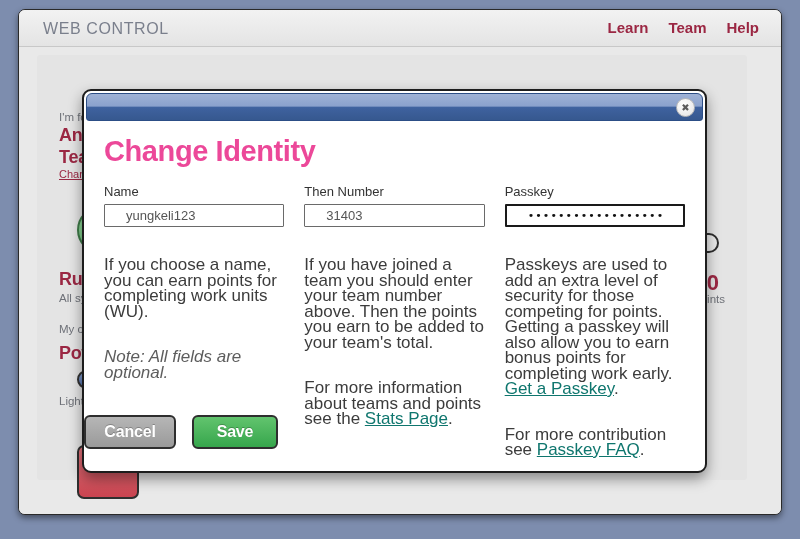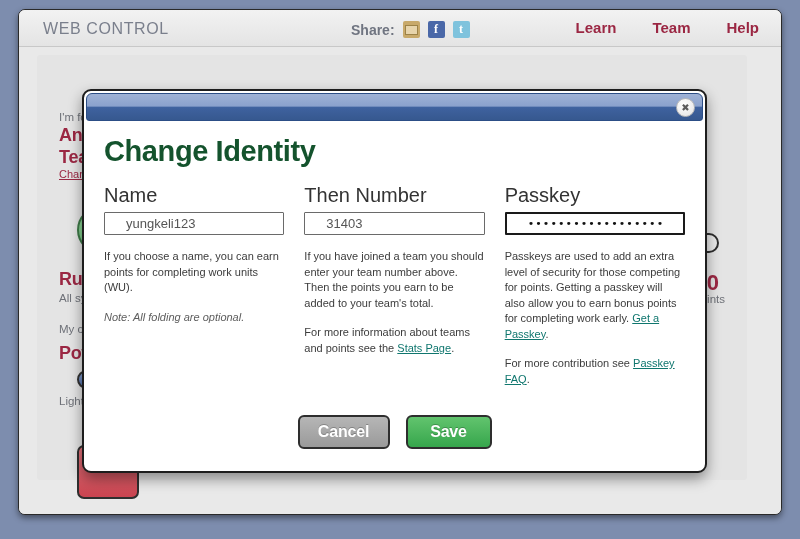--- a/index.html
+++ b/index.html
@@ -51,21 +51,21 @@
   }
   .ico-mail { background: #c8a96a; }
   .ico-mail::after {
     content: ""; width: 11px; height: 8px; background: #e7d4ab;
     border: 1px solid #9c8247;
   }
   .ico-fb { background: #4a68a8; }
   .ico-tw { background: #7fc3dd; }
   .topnav {
     position: absolute; right: 22px; top: 9px;
-    display: flex; gap: 36px; align-items: flex-end;
+    display: flex; gap: 20px; align-items: flex-end;
   }
   .topnav a {
     font-size: 15px; color: #9b2743; text-decoration: none; font-weight: 600;
   }
 
   
   .app-body { position: relative; height: 469px; background:#e9e9e9; }
   .inner-card {
     position: absolute; left: 18px; top: 8px;
     width: 710px; height: 425px;
@@ -139,56 +139,56 @@
     background: radial-gradient(circle at 40% 32%, #ffffff, #e2e2e2);
     border:1px solid #b9b9b9;
     display:flex; align-items:center; justify-content:center;
     cursor:pointer;
   }
   .modal-close::after {
     content:"\2716"; font-size:10px; color:#5b5b5b; line-height:1;
   }
   .modal-body { padding:14px 20px 0 20px; }
   .modal-title {
-    font-size:29px; color:#14532d; font-weight:700;
+    font-size:29px; color:#ec4899; font-weight:700;
     letter-spacing:-.4px; margin-bottom:16px;
     font-family: "Liberation Sans", sans-serif;
   }
   .cols { display:flex; gap:20px; }
   .col { width:190px; }
   .field-label {
-    font-size:20px; color:#333; margin-bottom:5px; font-weight:400;
+    font-size:13px; color:#333; margin-bottom:5px; font-weight:400;
   }
   .field-input {
     width:100%; height:23px;
     border:1px solid #6a6a6a;
     background:#fff;
     font-family:"Liberation Sans", sans-serif;
     font-size:13px; color:#555;
     padding:2px 21px;
     border-radius:1px;
     outline:none;
   }
   .field-input.focused {
     border:2px solid #1a1a1a;
     font-family:"DejaVu Sans", sans-serif;
     letter-spacing:1.1px;
     font-size:11px;
     color:#111;
   }
   .col p {
-    font-size:11px; line-height:15.5px; color:#3c3c3c;
-    margin-top:14px;
+    font-size:17px; line-height:15.5px; color:#3c3c3c;
+    margin-top:30px;
   }
   .col p.note { font-style:italic; color:#5d5d5d; }
   .col a { color:#0f766e; text-decoration:underline; }
 
   .modal-actions {
     position:absolute; left:0; right:0; bottom:22px;
-    display:flex; justify-content:center; gap:16px;
+    display:flex; gap:16px;
   }
   .btn {
     min-width:92px; height:34px;
     border-radius:6px; border:2px solid #2e2e2e;
     font-family:"Liberation Sans", sans-serif;
     font-size:16px; font-weight:700; color:#fff;
     letter-spacing:-.2px;
     cursor:pointer;
     text-shadow: 0 -1px 0 rgba(0,0,0,.25);
   }
@@ -198,26 +198,20 @@
 </head>
 <body>
 
 <div id="root">
 
   <div class="app-panel">
 
     <div class="app-header">
       <div class="brand">WEB CONTROL</div>
 
-      <div class="share-wrap">
-        <span class="share-label">Share:</span>
-        <span class="share-icon ico-mail"></span>
-        <span class="share-icon ico-fb">f</span>
-        <span class="share-icon ico-tw">t</span>
-      </div>
 
       <div class="topnav">
         <a href="#">Learn</a>
         <a href="#">Team</a>
         <a href="#">Help</a>
       </div>
     </div>
 
     <div class="app-body">
       <div class="inner-card">
@@ -267,21 +261,21 @@
 
       <div class="modal-body">
         <div class="modal-title">Change Identity</div>
 
         <div class="cols">
 
           <div class="col">
             <div class="field-label">Name</div>
             <input class="field-input" type="text" value="yungkeli123" style="">
             <p>If you choose a name, you can earn points for completing work units (WU).</p>
-            <p class="note">Note: All folding are optional.</p>
+            <p class="note">Note: All fields are optional.</p>
           </div>
 
           <div class="col">
             <div class="field-label">Then Number</div>
             <input class="field-input" type="text" value="31403" style="">
             <p>If you have joined a team you should enter your team number above. Then the points you earn to be added to your team's total.</p>
             <p><span>For more information about teams and points see the </span><a href="#">Stats Page</a><span>.</span></p>
           </div>
 
           <div class="col">

